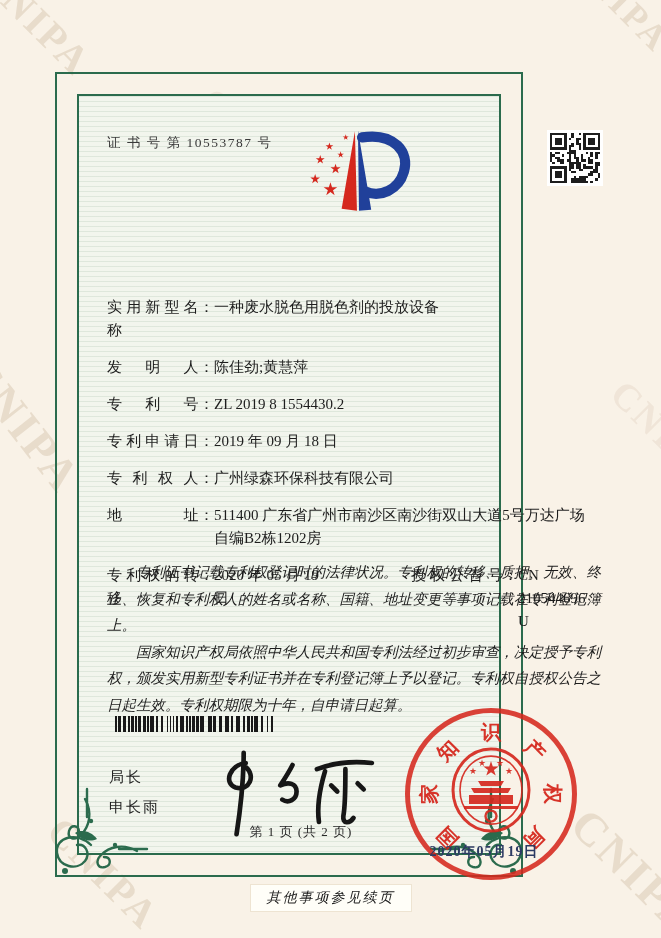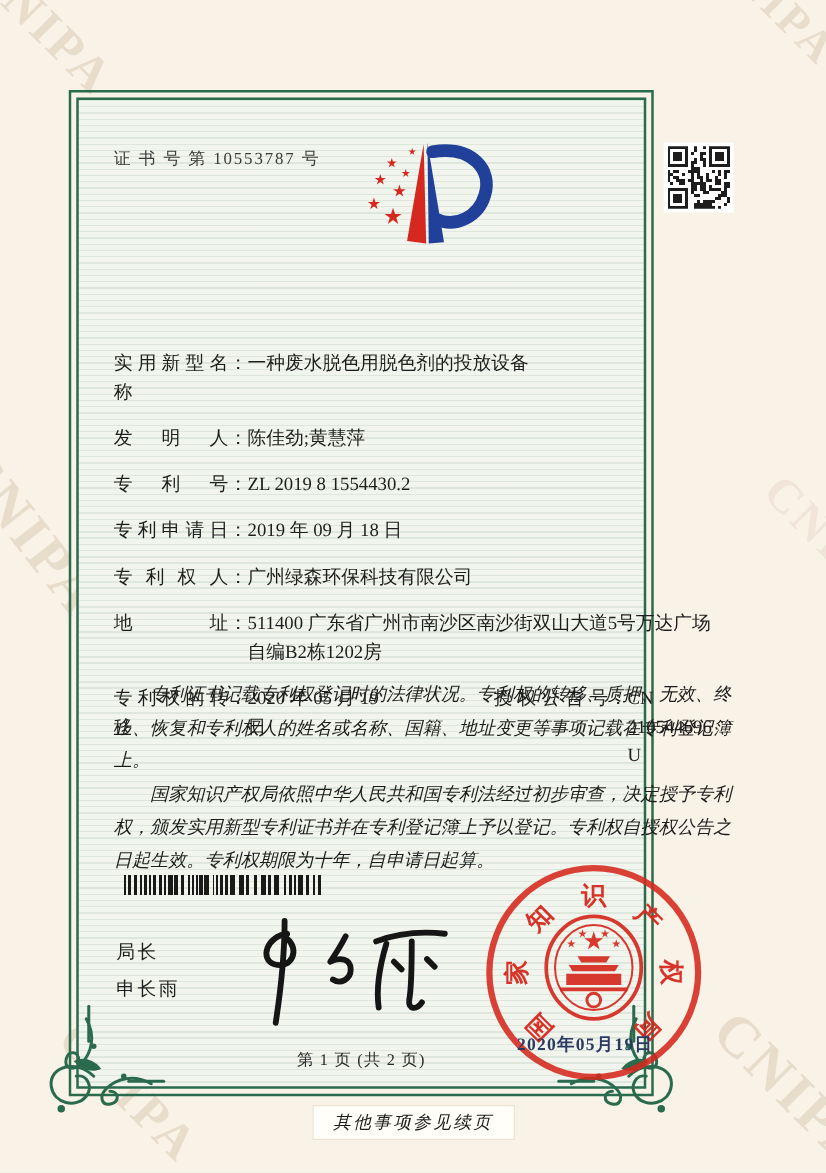--- a/index.html
+++ b/index.html
@@ -18,21 +18,21 @@
   .wm3{left:190px;top:118px;font-size:34px}
   .wm4{left:382px;top:256px;font-size:38px}
   .wm5{left:-56px;top:398px;font-size:46px;transform:rotate(52deg)}
   .wm6{left:118px;top:608px;font-size:38px}
   .wm7{left:34px;top:850px;font-size:40px}
   .wm8{left:556px;top:846px;font-size:46px}
   .wm9{left:598px;top:412px;font-size:38px}
 
   
   .frame{position:absolute;left:55px;top:72px;width:468px;height:805px;
-         border:2px solid var(--green);padding:4px;background:transparent}
+         border:2px solid var(--green);padding:20px;background:transparent}
   .frame-inner{position:relative;width:100%;height:100%;border:2px solid var(--green);
          background:#f2f5ed;
          background-image:repeating-linear-gradient(180deg,rgba(120,158,128,.16) 0 1px,rgba(0,0,0,0) 1px 5px)}
 
   .flourish{position:absolute;width:100px;height:100px;pointer-events:none}
   .flourish svg{width:100%;height:100%}
   .flourish-br{right:-30px;bottom:-34px}
   .flourish-bl{left:-30px;bottom:-34px;transform:scaleX(-1)}
   .fl-stroke{fill:none;stroke:var(--green);stroke-width:2.4;stroke-linecap:round}
   .fl-fill{fill:var(--green)}
@@ -79,21 +79,21 @@
   .seal-char{position:absolute;left:50%;top:50%;width:22px;height:22px;margin:-11px 0 0 -11px;
       display:flex;align-items:center;justify-content:center;
       font-size:20px;font-weight:bold;color:rgba(213,40,30,.95);
       transform:rotate(var(--a)) translateY(-62px)}
   .seal-emblem{position:absolute;left:50%;top:50%;transform:translate(-50%,-54%);width:92px;height:98px}
   .seal-emblem .e{fill:rgba(213,40,30,.92)}
   .seal-emblem .eo{fill:none;stroke:rgba(213,40,30,.92)}
   .seal-date{position:absolute;left:-14px;right:0;bottom:14px;text-align:center;
       font-size:14px;letter-spacing:1px;color:var(--dateblue);font-weight:bold}
 
-  .page-num{position:absolute;left:0;bottom:12px;width:100%;text-align:center;font-size:13px;
+  .page-num{position:absolute;left:12px;bottom:12px;width:100%;text-align:center;font-size:13px;
       letter-spacing:1px;color:#2a2a2a}
 
   .continuation{position:absolute;left:50%;top:884px;transform:translateX(-50%);
       background:#fffef8;border:1px solid #eee4d2;padding:4px 16px;font-size:14px;
       font-style:italic;letter-spacing:2px;color:#1c1c1c;white-space:nowrap}
 </style>
 </head>
 <body>
 
 <div class="page">

